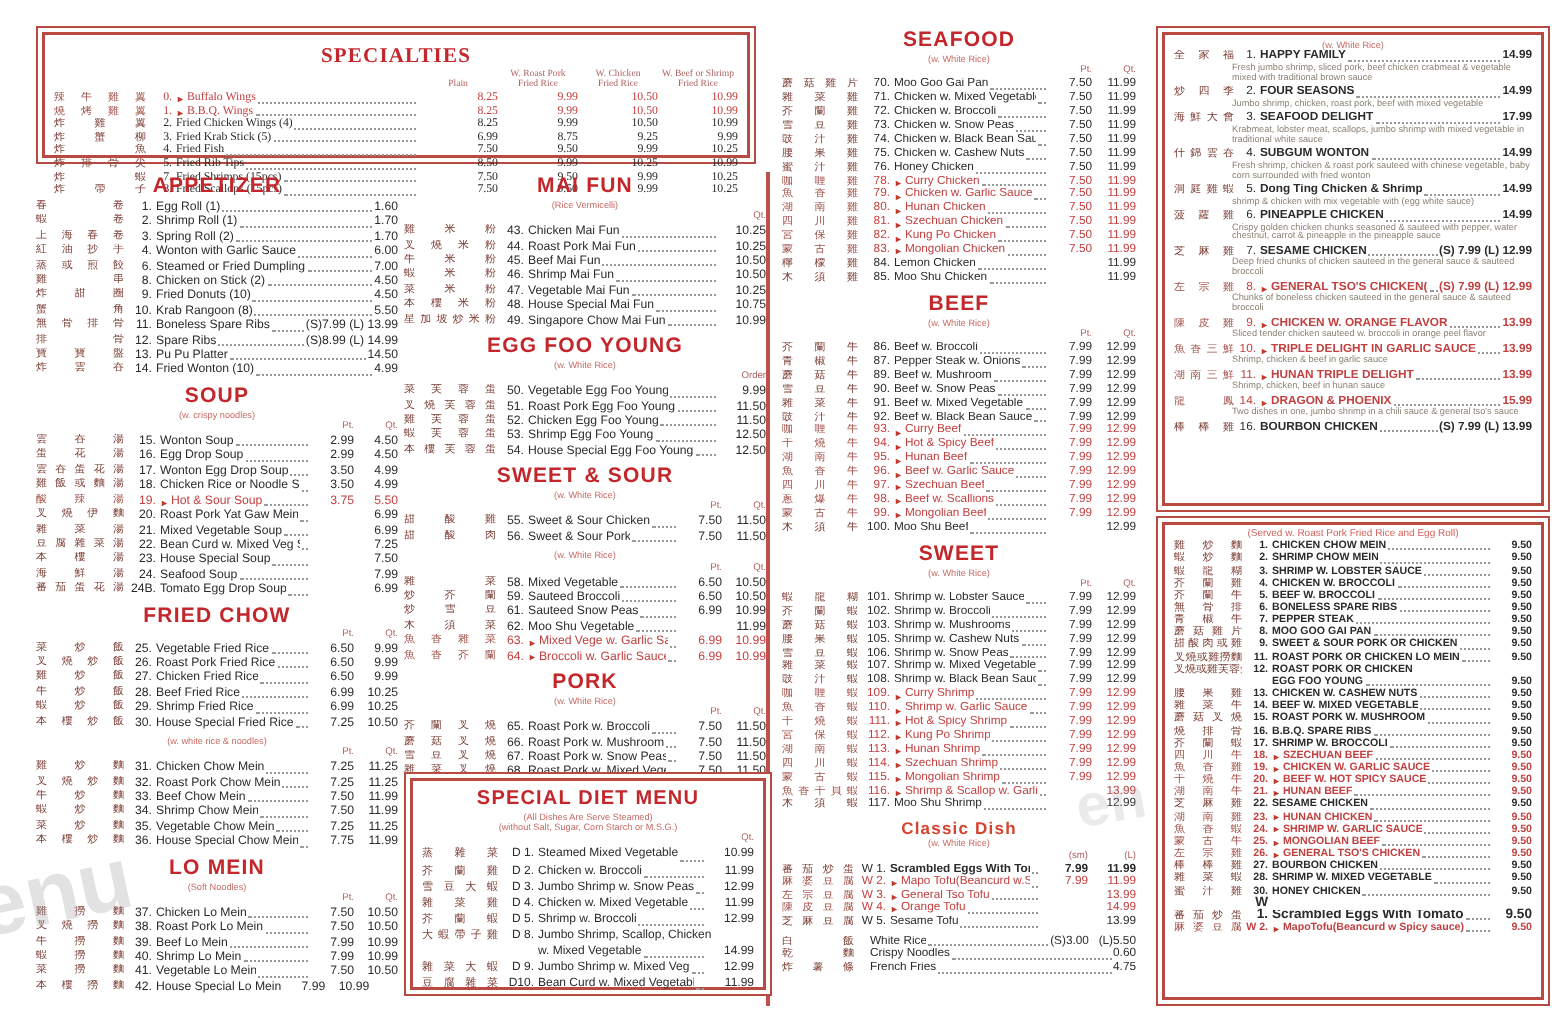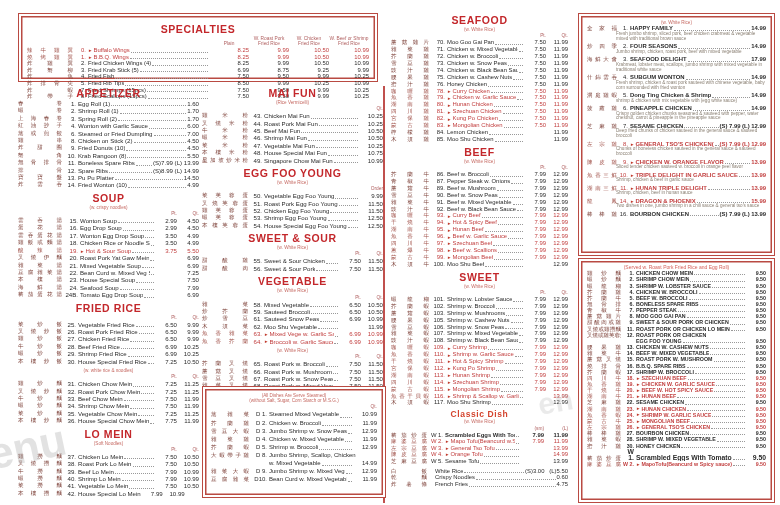--- a/index.html
+++ b/index.html
@@ -46,21 +46,21 @@
   .combo .zh{font-weight:normal;}
   .watermark{position:absolute;color:rgba(150,150,150,.28);font-size:44px;font-weight:bold;pointer-events:none;}
 </style>
 </head>
 <body>
 
 <div class="page">
 
   <div class="vrule"></div>
 
-  <div class="box spec" style="left:18px;top:13px;width:360px;height:69px;">
+  <div class="box spec" style="left:18px;top:13px;width:360px;height:69px;font-family:Liberation Serif, serif;">
       <div class="sec-title">SPECIALTIES</div>
       <div class="colhead">
         <span class="fill"></span>
         <span class="cw" style="width: 40px;">Plain</span>
         <span class="cw" style="width: 40px;">W. Roast Pork
 Fried Rice</span>
         <span class="cw" style="width: 40px;">W. Chicken
 Fried Rice</span>
         <span class="cw" style="width: 40px;">W. Beef or Shrimp
 Fried Rice</span>
@@ -462,21 +462,21 @@
             <span>湯</span>
           </span>
           <span class="num" style="width: 18px;">24B.</span>
           <span class="nm">Tomato Egg Drop Soup</span>
           <span class="dots"></span>
           <span class="p" style="width: 22px;"></span>
           <span class="p" style="width: 22px;">6.99</span>
         </div>
       </div>
     <div class="sec">
-        <div class="sec-title">FRIED RICE</div>
+        <div class="sec-title">FRIED CHOW</div>
         <div class="colhead">
           <span class="fill"></span>
           <span class="cw" style="width: 22px;">Pt.</span>
           <span class="cw" style="width: 22px;">Qt.</span>
         </div>
         <div class="row">
           <span class="zh" style="width: 44px;">
             <span>菜</span>
             <span>炒</span>
             <span>飯</span>
@@ -904,21 +904,20 @@
             <span>肉</span>
           </span>
           <span class="num" style="width: 16px;">56.</span>
           <span class="nm">Sweet &amp; Sour Pork</span>
           <span class="dots"></span>
           <span class="p" style="width: 22px;">7.50</span>
           <span class="p" style="width: 22px;">11.50</span>
         </div>
       </div>
     <div class="sec">
-        <div class="sec-title">VEGETABLE</div>
         <div class="sec-note">(w. White Rice)</div>
         <div class="colhead">
           <span class="fill"></span>
           <span class="cw" style="width: 22px;">Pt.</span>
           <span class="cw" style="width: 22px;">Qt.</span>
         </div>
         <div class="row">
           <span class="zh" style="width: 46px;">
             <span>雜</span>
             <span>菜</span>
@@ -988,20 +987,21 @@
           </span>
           <span class="num" style="width: 16px;">64.</span>
           <span class="pep">►</span>
           <span class="nm">Broccoli w. Garlic Sauce</span>
           <span class="dots"></span>
           <span class="p" style="width: 22px;">6.99</span>
           <span class="p" style="width: 22px;">10.99</span>
         </div>
       </div>
     <div class="sec">
+        <div class="sec-title">PORK</div>
         <div class="sec-note">(w. White Rice)</div>
         <div class="colhead">
           <span class="fill"></span>
           <span class="cw" style="width: 22px;">Pt.</span>
           <span class="cw" style="width: 22px;">Qt.</span>
         </div>
         <div class="row">
           <span class="zh" style="width: 46px;">
             <span>芥</span>
             <span>蘭</span>
@@ -1062,20 +1062,21 @@
           <span class="num" style="width: 16px;">69.</span>
           <span class="nm">Moo Shu Pork</span>
           <span class="dots"></span>
           <span class="p" style="width: 22px;"></span>
           <span class="p" style="width: 22px;">11.99</span>
         </div>
       </div>
   </div>
 
   <div class="box diet" style="left:202px;top:386px;width:184px;height:112px;">
+      <div class="sec-title">SPECIAL DIET MENU</div>
       <div class="sec-note">(All Dishes Are Serve Steamed)</div>
       <div class="sec-note">(without Salt, Sugar, Corn Starch or M.S.G.)</div>
       <div class="colhead">
         <span class="fill"></span>
         <span class="cw" style="width: 24px;">Qt.</span>
       </div>
       <div class="row">
         <span class="zh" style="width: 38px;">
           <span>蒸</span>
           <span>雜</span>

